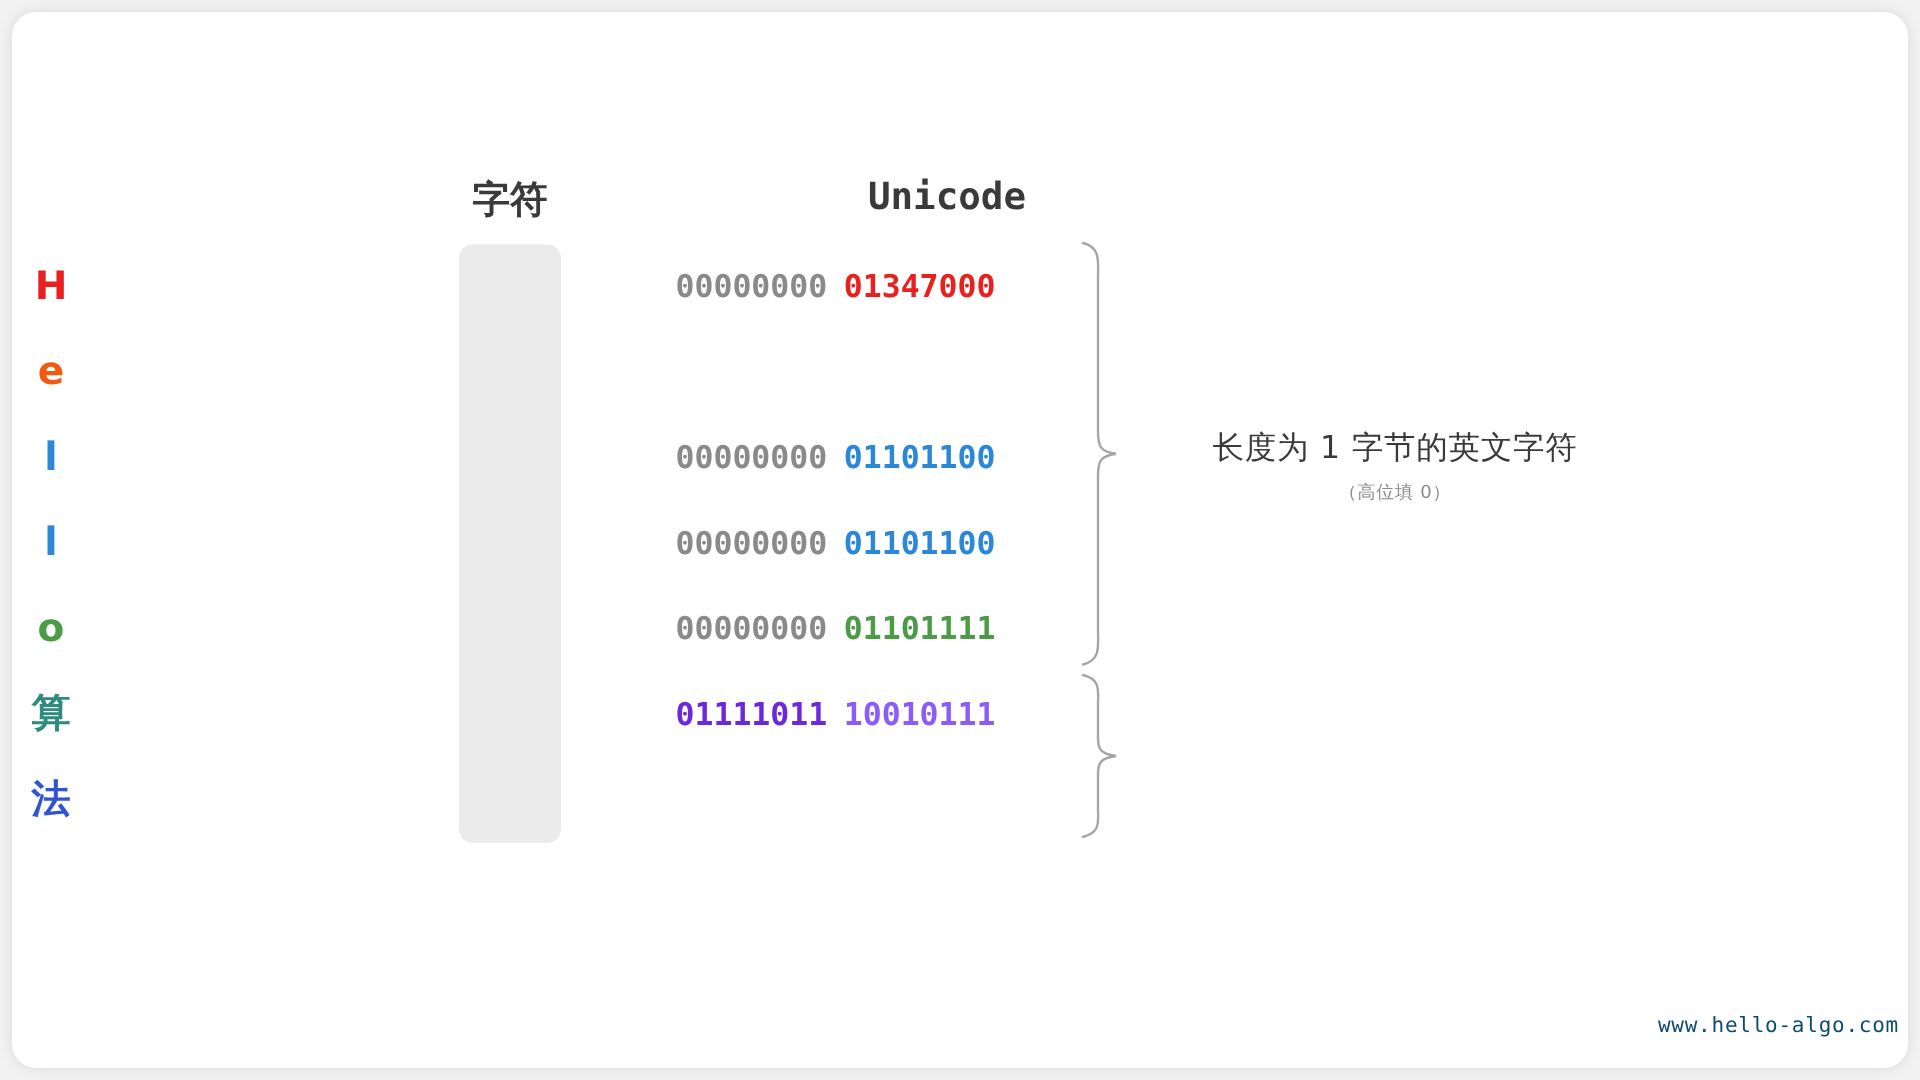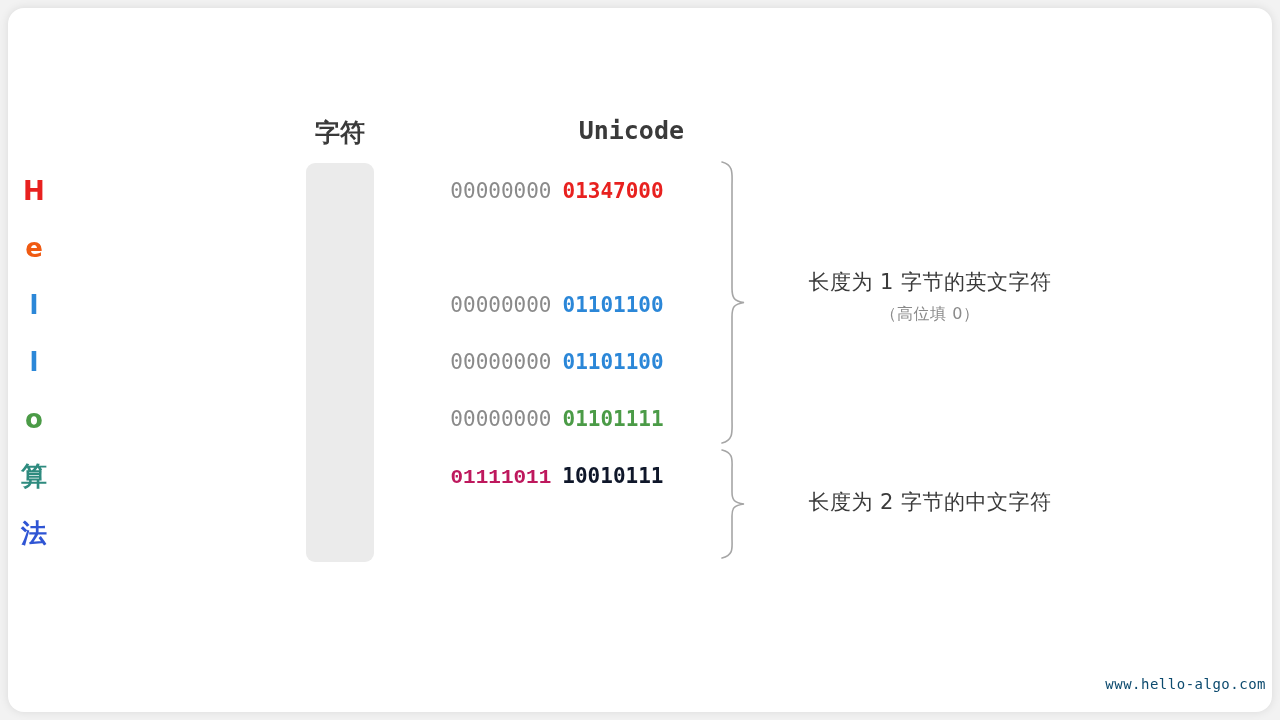--- a/index.html
+++ b/index.html
@@ -85,21 +85,21 @@
     width: 254px;
     height: 57px;
     line-height: 57px;
     text-align: center;
     white-space: nowrap;
     font-family: "DejaVu Sans Mono", "Liberation Mono", monospace;
     font-size: 21px;
   }
   .bin-hi {
     color: #8a8a8a;
-    font-weight: normal;
+    font-weight: bold;
   }
   .bin-lo {
     font-weight: bold;
   }
   .bin-gap { display: inline-block; width: 11px; }
 
   
   .brace {
     position: absolute;
     overflow: visible;
@@ -111,21 +111,21 @@
     text-align: center;
     font-family: "DejaVu Sans", "Liberation Sans", sans-serif;
     white-space: nowrap;
   }
   .annot-main {
     font-size: 21px;
     color: #3a3a3a;
     letter-spacing: 0.5px;
   }
   .annot-sub {
-    font-size: 16px;
+    font-size: 12px;
     color: #8a8a8a;
     letter-spacing: 0.5px;
     margin-top: 8px;
   }
 
   
   #watermark {
     position: absolute;
     right: 45px;
     bottom: 28px;
@@ -160,21 +160,21 @@
   <div class="bin-row" style="top:277px">
     <span class="bin-hi" style="color: rgb(138, 138, 138);">00000000</span><span class="bin-gap"></span><span class="bin-lo" style="color: rgb(43, 135, 216);">01101100</span>
   </div>
   <div class="bin-row" style="top:334px">
     <span class="bin-hi" style="color: rgb(138, 138, 138);">00000000</span><span class="bin-gap"></span><span class="bin-lo" style="color: rgb(43, 135, 216);">01101100</span>
   </div>
   <div class="bin-row" style="top:391px">
     <span class="bin-hi" style="color: rgb(138, 138, 138);">00000000</span><span class="bin-gap"></span><span class="bin-lo" style="color: rgb(75, 155, 71);">01101111</span>
   </div>
   <div class="bin-row" style="top:448px">
-    <span class="bin-lo" style="color: #be185d; font-family: Liberation Mono, monospace;">01111011</span><span class="bin-gap"></span><span class="bin-lo" style="color: #0f172a; margin-top: 25px;">10010111</span>
+    <span class="bin-lo" style="color: #6d28d9;">01111011</span><span class="bin-gap"></span><span class="bin-lo" style="color: #8b5cf6; margin-top: 25px;">10010111</span>
   </div>
 
   <svg class="brace" style="left:716px; top:160px;" width="34" height="285" viewBox="0 0 34 285">
     <path d="M 6 2
              C 18 5, 16 14, 16 26
              L 16 128
              C 16 138, 18 141, 28 142.5
              C 18 144, 16 147, 16 157
              L 16 259
              C 16 271, 18 280, 6 283" fill="none" stroke="#a6a6a6" stroke-width="1.6" stroke-linecap="round"></path>
@@ -183,23 +183,20 @@
   <svg class="brace" style="left:716px; top:448px;" width="34" height="112" viewBox="0 0 34 112">
     <path d="M 6 2
              C 18 5, 16 12, 16 22
              L 16 44
              C 16 52, 18 54.5, 28 56
              C 18 57.5, 16 60, 16 68
              L 16 90
              C 16 100, 18 107, 6 110" fill="none" stroke="#a6a6a6" stroke-width="1.6" stroke-linecap="round"></path>
   </svg>
 
-  <div class="annot" style="left:760px; top:268px; width:340px;">
+  <div class="annot" style="left:760px; top:284px; width:340px;">
     <div class="annot-main">长度为 1 字节的英文字符</div>
     <div class="annot-sub">（高位填 0）</div>
   </div>
 
-  <div class="annot" style="left:760px; top:488px; width:340px;">
-    <div class="annot-main">长度为 2 字节的中文字符</div>
-  </div>
 
   <div id="watermark">www.hello-algo.com</div>
 </div>
 
 </body></html>

